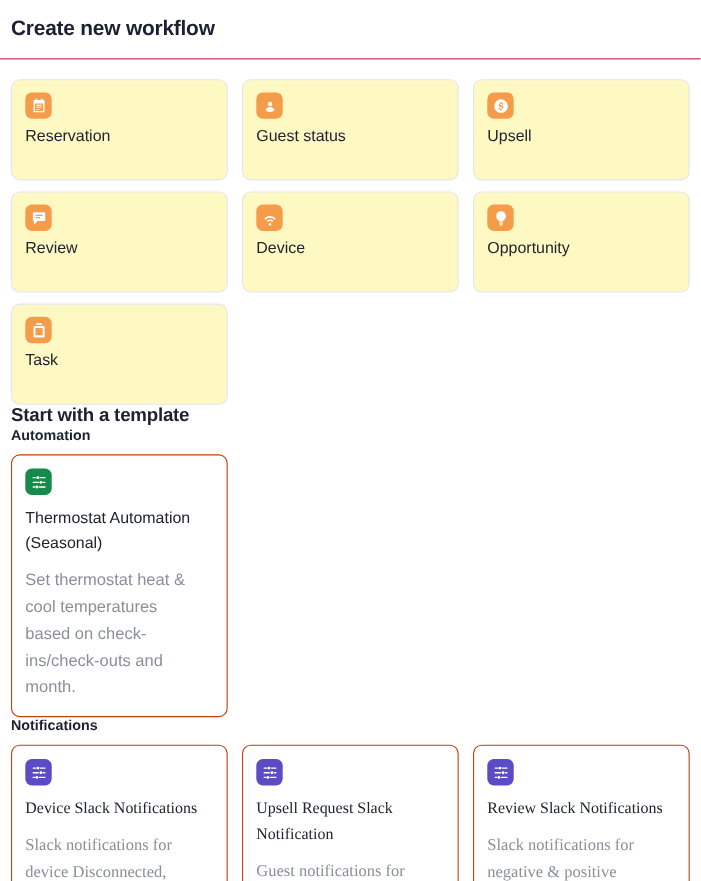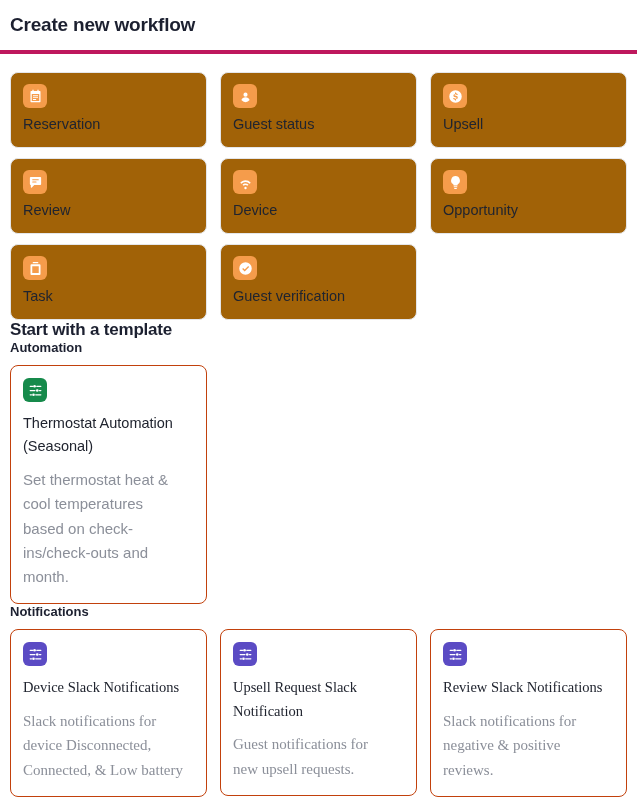--- a/index.html
+++ b/index.html
@@ -11,21 +11,21 @@
     color: #1f2430;
     overflow: hidden;
   }
 
   
   .page-header {
     height: 54px;
     padding: 0 10px;
     display: flex;
     align-items: center;
-    border-bottom: 4px solid #be185d;
+    border-bottom: 1px solid #be185d;
   }
   .page-title {
     font-size: 19px;
     font-weight: bold;
     letter-spacing: -0.2px;
     color: #1c2030;
   }
 
   
   .content { padding: 0 10px; }
@@ -34,22 +34,22 @@
     display: grid;
     grid-template-columns: repeat(3, 1fr);
     column-gap: 13px;
     row-gap: 10px;
     margin-top: 18px;
   }
 
   .type-card {
     border: 1px solid #e4e6ea;
     border-radius: 8px;
-    background: #a16207;
-    height: 76px;
+    background: #fef9c3;
+    height: 92px;
     padding: 11px 12px 0 12px;
     cursor: pointer;
   }
 
   .type-label {
     font-size: 14.5px;
     color: #20242f;
     margin-top: 9px;
     line-height: 1.1;
   }
@@ -178,28 +178,20 @@
       </div>
       <div class="type-card">
         <div class="icon-tile" style="background:#F59C4B">
           <svg width="15" height="15" viewBox="0 0 24 24" fill="#ffffff">
             <path d="M8.5 1.5h7a1 1 0 0 1 1 1v1.2h-9V2.5a1 1 0 0 1 1-1z"></path>
             <path d="M5.5 5.2h13a1.5 1.5 0 0 1 1.5 1.5v14a1.5 1.5 0 0 1-1.5 1.5h-13A1.5 1.5 0 0 1 4 20.7v-14a1.5 1.5 0 0 1 1.5-1.5zm1.3 3.2v10.6h10.4V8.4H6.8z"></path>
           </svg>
         </div>
         <div class="type-label">Task</div>
       </div>
-      <div class="type-card">
-        <div class="icon-tile" style="background:#F59C4B">
-          <svg width="15" height="15" viewBox="0 0 24 24" fill="#ffffff">
-            <path d="M12 2a10 10 0 1 0 0 20 10 10 0 0 0 0-20zm-1.3 14.6-4-4 1.5-1.5 2.5 2.5 5.6-5.6 1.5 1.5-7.1 7.1z"></path>
-          </svg>
-        </div>
-        <div class="type-label">Guest verification</div>
-      </div>
     </div>
 
   <div class="section-title">Start with a template</div>
 
   <div id="tpl-groups">
       <div class="group-title">Automation</div>
       <div class="tpl-grid">
         <div class="tpl-card tall">
           <div class="icon-tile" style="background:#168A4B">
             <svg width="15" height="15" viewBox="0 0 24 24" fill="#ffffff">

